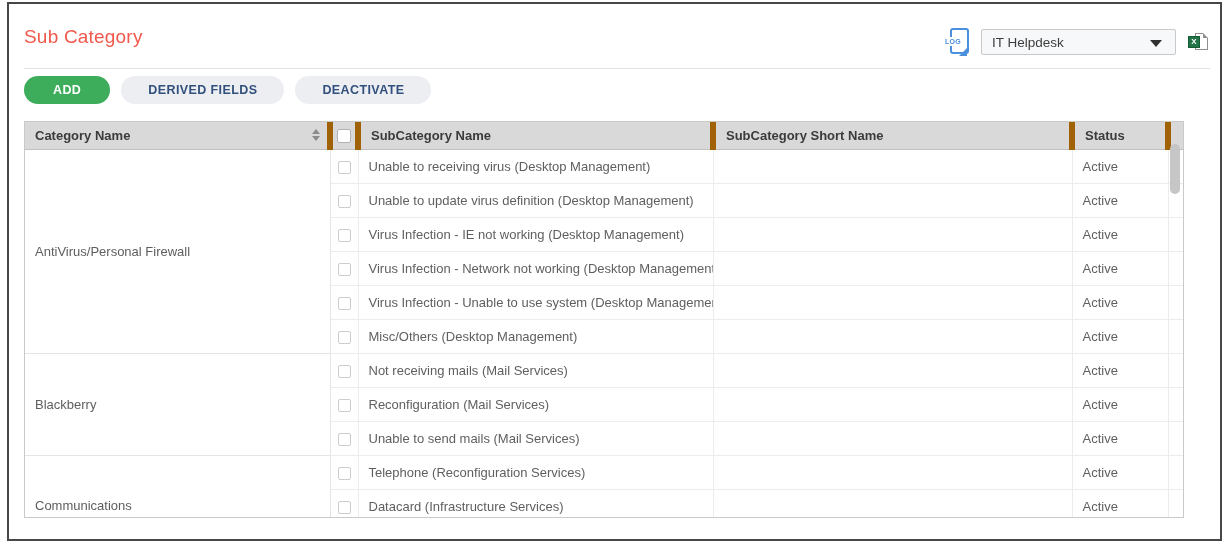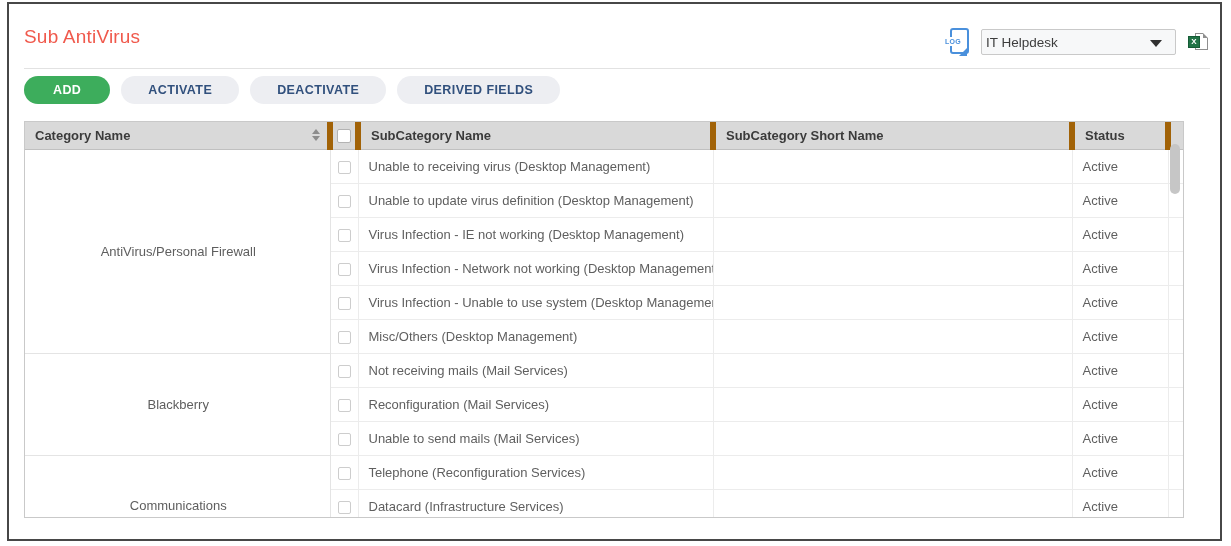--- a/index.html
+++ b/index.html
@@ -18,21 +18,21 @@
   .log-page { position: absolute; right: 0; top: 0; width: 19px; height: 26px;
               border: 2px solid #4a90dc; border-radius: 3px; background: #fff; }
   .log-fold { position: absolute; right: 2px; bottom: 1px; width: 0; height: 0;
               border-left: 8px solid transparent; border-bottom: 8px solid #4a90dc; }
   .log-label { position: absolute; left: 0; top: 9px; font-size: 7px; font-weight: bold;
                color: #4a90dc; background: #fff; padding: 1px 1px; letter-spacing: .3px; }
 
   
   .dropdown { position: relative; width: 195px; height: 26px; background: #f7f8f9;
               border: 1px solid #c9c9c9; border-radius: 2px; display: flex; align-items: center;
-              padding: 0 30px 0 4px; cursor: pointer; }
+              padding: 0 30px 0 10px; cursor: pointer; }
   .dropdown .val { font-size: 13.5px; color: #3d3d3d; white-space: nowrap; overflow: hidden; }
   .caret { position: absolute; right: 13px; top: 10px; width: 0; height: 0;
            border-left: 6px solid transparent; border-right: 6px solid transparent;
            border-top: 7px solid #303030; }
 
   
   .xls-icon { position: relative; width: 20px; height: 19px; cursor: pointer; }
   .xls-page { position: absolute; right: 0; top: 0; width: 13px; height: 17px;
               border: 1px solid #8f8f8f; background: #fff; }
   .xls-fold { position: absolute; right: 0; top: 0; width: 0; height: 0;
@@ -56,21 +56,21 @@
                 border: 1px solid #c9c9c9; overflow: hidden; background: #fff; }
   table { border-collapse: collapse; table-layout: fixed; width: 1159px; }
   thead tr { height: 27px; }
   th { background: #d9d9d9; font-size: 13px; font-weight: bold; color: #3b3b3b; text-align: left;
        padding: 0 0 0 10px; border-bottom: 1px solid #c0c0c0; position: relative; white-space: nowrap; }
   th + th { border-left: 6px solid #a16207; margin-top: 8px; }
   th.th-check { padding: 0; text-align: center; }
   tbody tr { height: 34px; }
   td { font-size: 13px; color: #5f5f5f; padding: 0 8px 0 10px; vertical-align: middle;
        white-space: nowrap; overflow: hidden; border-left: 1px solid #ececec; }
-  td.cat { text-align: center; color: #5e5e5e; border-left: none; border-right: 1px solid #e4e4e4; }
+  td.cat { color: #5e5e5e; border-left: none; border-right: 1px solid #e4e4e4; }
   td.cat.group-top { border-top: 1px solid #e4e4e4; }
   td.cat-last { padding-top: 32px; }
   td.rowline { border-top: 1px solid #ececec; }
   td.check { padding: 0; text-align: center; }
   td.spacer { padding: 0; }
 
   .cb { width: 14px; height: 14px; border: 1px solid #b3b3b3; border-radius: 2px; background: #fff;
         display: inline-block; cursor: pointer; vertical-align: middle; }
   td .cb { width: 13px; height: 13px; border-color: #cdcdcd; }
 
@@ -82,21 +82,21 @@
                 border-top: 5px solid #8c8c8c; }
 
   .scroll-thumb { position: absolute; right: 3px; top: 22px; width: 10px; height: 50px;
                   background: #c6c6c6; border-radius: 5px; cursor: pointer; }
 </style>
 </head>
 <body>
 
 <div class="frame">
 
-  <div class="page-title">Sub AntiVirus</div>
+  <div class="page-title">Sub Category</div>
 
   <div class="hdr-controls">
     <div class="log-icon">
       <div class="log-page"></div>
       <div class="log-fold"></div>
       <div class="log-label">LOG</div>
     </div>
     <div class="dropdown">
       <span class="val">IT Helpdesk</span>
       <span class="caret"></span>
@@ -105,23 +105,22 @@
       <div class="xls-page"></div>
       <div class="xls-fold"></div>
       <div class="xls-sq">X</div>
     </div>
   </div>
 
   <div class="rule"></div>
 
   <div class="toolbar">
     <button class="pill add">ADD</button>
-    <button class="pill">ACTIVATE</button>
+    <button class="pill">DERIVED FIELDS</button>
     <button class="pill">DEACTIVATE</button>
-    <button class="pill">DERIVED FIELDS</button>
   </div>
 
   <div class="table-wrap">
     <table>
       <colgroup>
         <col style="width:305px">
           <col style="width:28px">
           <col style="width:355px">
         <col style="width:359px">
           <col style="width:96px">

